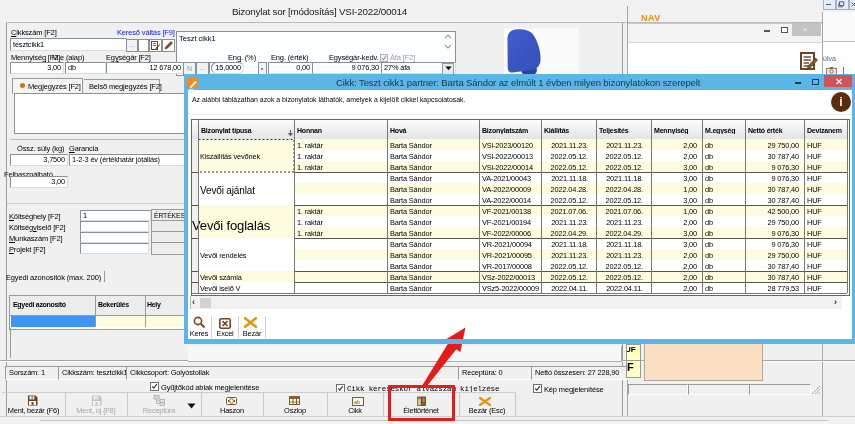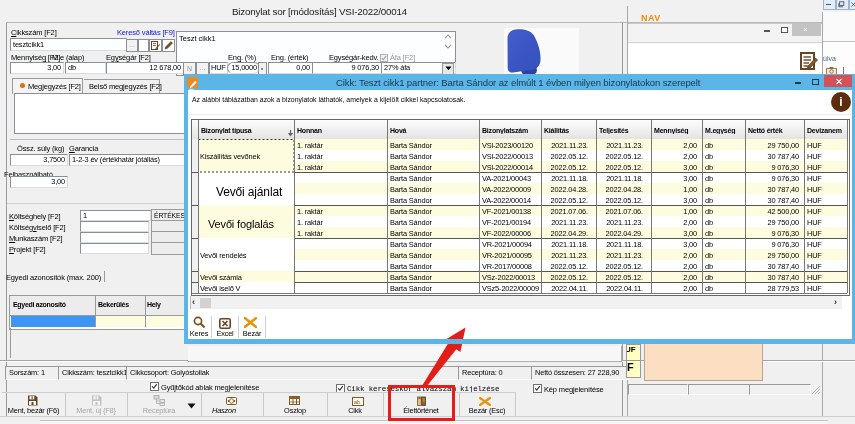--- a/index.html
+++ b/index.html
@@ -111,21 +111,21 @@
     <path d="M1 3.5 L2.8 5.5 L6 1" stroke="#999" stroke-width="1.3" fill="none"></path>
   </svg>
 <div class="lbl" style="left:390px;top:53px;color:#9a9a9a;">Áfa [F2]</div>
 
 <div class="inp inp-r" style="left:10px;top:62px;width:50px;height:10px;padding-right:2px;line-height:10px;">3,00</div>
 <div class="inp" style="left:65px;top:62px;width:37px;height:10px;padding-left:2px;line-height:10px;">db</div>
 <div class="inp inp-r" style="left:106px;top:62px;width:74px;height:10px;padding-right:2px;line-height:10px;">12 678,00</div>
 <div class="gbtn" style="left:183px;top:62px;width:11px;height:12px;line-height:12px;">N</div>
 <div class="gbtn" style="left:196px;top:62px;width:11px;height:12px;line-height:10px;">...</div>
 <div class="inp" style="left:209px;top:62px;width:16px;height:10px;padding-left:1px;line-height:10px;">HUF</div>
-<div class="inp inp-r" style="left:227px;top:62px;width:29px;height:10px;padding-right:2px;line-height:10px;border-radius:6px;">15,0000</div>
+<div class="inp inp-r" style="left:211px;top:62px;width:29px;height:10px;padding-right:2px;line-height:10px;border-radius:6px;">15,0000</div>
 <div class="gbtn" style="left:258px;top:62px;width:7px;height:12px;">
     <div style="position:absolute;left:2px;top:5px;width:2px;height:2px;background:#888;"></div>
   </div>
 <div class="inp inp-r" style="left:268px;top:62px;width:41px;height:10px;padding-right:2px;line-height:10px;">0,00</div>
 <div class="inp inp-r" style="left:312px;top:62px;width:66px;height:10px;padding-right:2px;line-height:10px;">9 076,30</div>
 <div class="inp" style="left:381px;top:62px;width:71px;height:10px;padding-left:2px;line-height:10px;">27% áfa</div>
 <div class="abs" style="left:442px;top:63px;width:10px;height:10px;background:#e8e8e8;border:1px solid #999;"></div>
 <svg class="abs" style="left:445px;top:66px;" width="7" height="5" viewBox="0 0 7 5">
     <path d="M0.5 0.5 L6.5 0.5 L3.5 4.2Z" fill="#000"></path>
   </svg>
@@ -236,21 +236,21 @@
 <div class="tbtext" style="left:127px;top:406px;width:64px;color:#a6a6a6;">Receptúra</div>
 <svg class="abs" style="left:187px;top:403px;" width="9" height="6" viewBox="0 0 9 6">
     <path d="M0.5 0.5 L8.5 0.5 L4.5 5.5Z" fill="#111"></path>
   </svg>
 <svg class="abs" style="left:226px;top:397px;" width="11" height="8" viewBox="0 0 11 8">
   <rect x="0.5" y="0.5" width="10" height="7" rx="1" fill="#fdf6e8" stroke="#7a5a2a" stroke-width="1"></rect>
   <ellipse cx="5.5" cy="4" rx="2" ry="2.3" fill="none" stroke="#7a5a2a" stroke-width="0.8"></ellipse>
   <rect x="2" y="3" width="1" height="2" fill="#7a5a2a"></rect>
     <rect x="8" y="3" width="1" height="2" fill="#7a5a2a"></rect>
 </svg>
-<div class="tbtext" style="left:193px;top:406px;width:62px;font-style:italic;">Haszon</div>
+<div class="tbtext" style="left:201px;top:406px;width:62px;">Haszon</div>
 <svg class="abs" style="left:289px;top:396px;" width="11" height="9" viewBox="0 0 11 9">
   <rect x="0.5" y="0.5" width="10" height="8" fill="#fffbe8" stroke="#7a5a2a"></rect>
   <rect x="0.5" y="0.5" width="10" height="2.5" fill="#8a652f"></rect>
   <line x1="4" y1="0.5" x2="4" y2="8.5" stroke="#7a5a2a"></line>
   <line x1="7.5" y1="0.5" x2="7.5" y2="8.5" stroke="#7a5a2a"></line>
   <line x1="0.5" y1="6" x2="10.5" y2="6" stroke="#7a5a2a" stroke-width="0.7"></line>
 </svg>
 <div class="tbtext" style="left:263px;top:406px;width:64px;">Oszlop</div>
 <svg class="abs" style="left:352px;top:397px;" width="12" height="9" viewBox="0 0 12 9">
   <rect x="0.5" y="0.5" width="11" height="8" fill="#fdf8ee" stroke="#7a5a2a"></rect>
@@ -499,24 +499,24 @@
     <div class="abs" style="left:596px;top:284px;width:47px;font-size:7.4px;letter-spacing:-0.15px;text-align:right;">2022.04.11.</div>
     <div class="abs" style="left:651px;top:284px;width:46px;font-size:7.4px;letter-spacing:-0.15px;text-align:right;">2,00</div>
     <div class="abs" style="left:705px;top:284px;font-size:7.4px;letter-spacing:-0.15px;">db</div>
     <div class="abs" style="left:745px;top:284px;width:54px;font-size:7.4px;letter-spacing:-0.15px;text-align:right;">28 779,53</div>
     <div class="abs" style="left:807px;top:284px;font-size:7.4px;letter-spacing:-0.15px;">HUF</div>
     <div class="abs" style="left:198px;top:293px;width:649px;height:1px;background:#d9d9d9;"></div>
     <div class="abs" style="left:198px;top:139px;width:96px;height:33px;background:#fdfcdf;"></div>
     <div class="abs" style="left:200px;top:151.5px;font-size:7.4px;letter-spacing:-0.15px;white-space:nowrap;">Kiszállítás vevőnek</div>
     <div class="abs" style="left:192px;top:172px;width:655px;height:1px;background:#555;"></div>
     <div class="abs" style="left:198px;top:172px;width:96px;height:33px;background:#ffffff;"></div>
-    <div class="abs" style="left:200px;top:184.5px;font-size:12px;letter-spacing:-0.15px;white-space:nowrap;margin-left:16px;">Vevői ajánlat</div>
+    <div class="abs" style="left:200px;top:184.5px;font-size:10px;letter-spacing:-0.15px;white-space:nowrap;">Vevői ajánlat</div>
     <div class="abs" style="left:192px;top:205px;width:655px;height:1px;background:#555;"></div>
     <div class="abs" style="left:198px;top:205px;width:96px;height:33px;background:#fdfcdf;"></div>
-    <div class="abs" style="left:208px;top:217.5px;font-size:11px;letter-spacing:-0.15px;white-space:nowrap;">Vevői foglalás</div>
+    <div class="abs" style="left:192px;top:217.5px;font-size:13px;letter-spacing:-0.15px;white-space:nowrap;">Vevői foglalás</div>
     <div class="abs" style="left:192px;top:238px;width:655px;height:1px;background:#555;"></div>
     <div class="abs" style="left:198px;top:238px;width:96px;height:33px;background:#ffffff;"></div>
     <div class="abs" style="left:200px;top:250.5px;font-size:7.4px;letter-spacing:-0.15px;white-space:nowrap;">Vevői rendelés</div>
     <div class="abs" style="left:192px;top:271px;width:655px;height:1px;background:#555;"></div>
     <div class="abs" style="left:198px;top:271px;width:96px;height:11px;background:#fdfcdf;"></div>
     <div class="abs" style="left:200px;top:272.5px;font-size:7.4px;letter-spacing:-0.15px;white-space:nowrap;">Vevői számla</div>
     <div class="abs" style="left:192px;top:282px;width:655px;height:1px;background:#555;"></div>
     <div class="abs" style="left:198px;top:282px;width:96px;height:11px;background:#ffffff;"></div>
     <div class="abs" style="left:200px;top:283.5px;font-size:7.4px;letter-spacing:-0.15px;white-space:nowrap;">Vevői iselő V</div>
     <div class="abs" style="left:192px;top:293px;width:655px;height:1px;background:#555;"></div>

